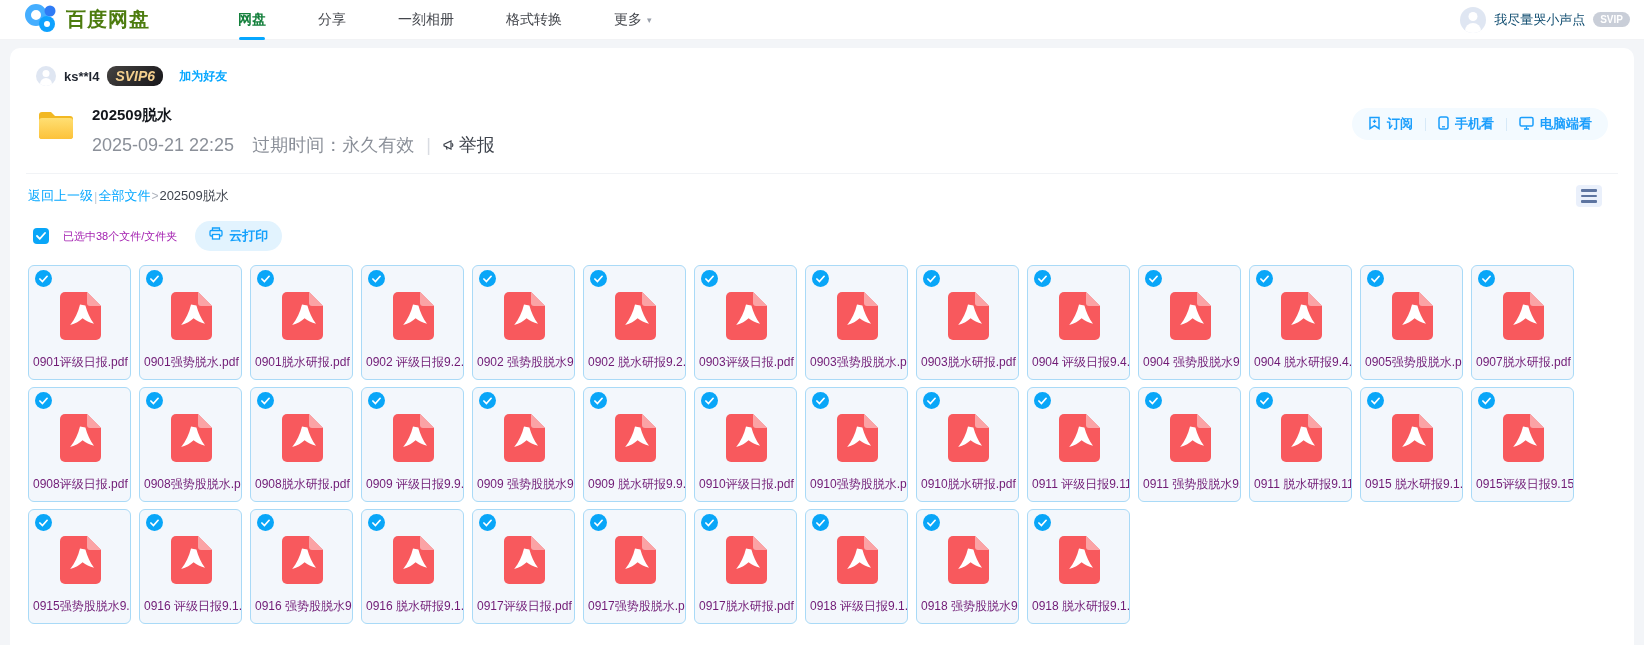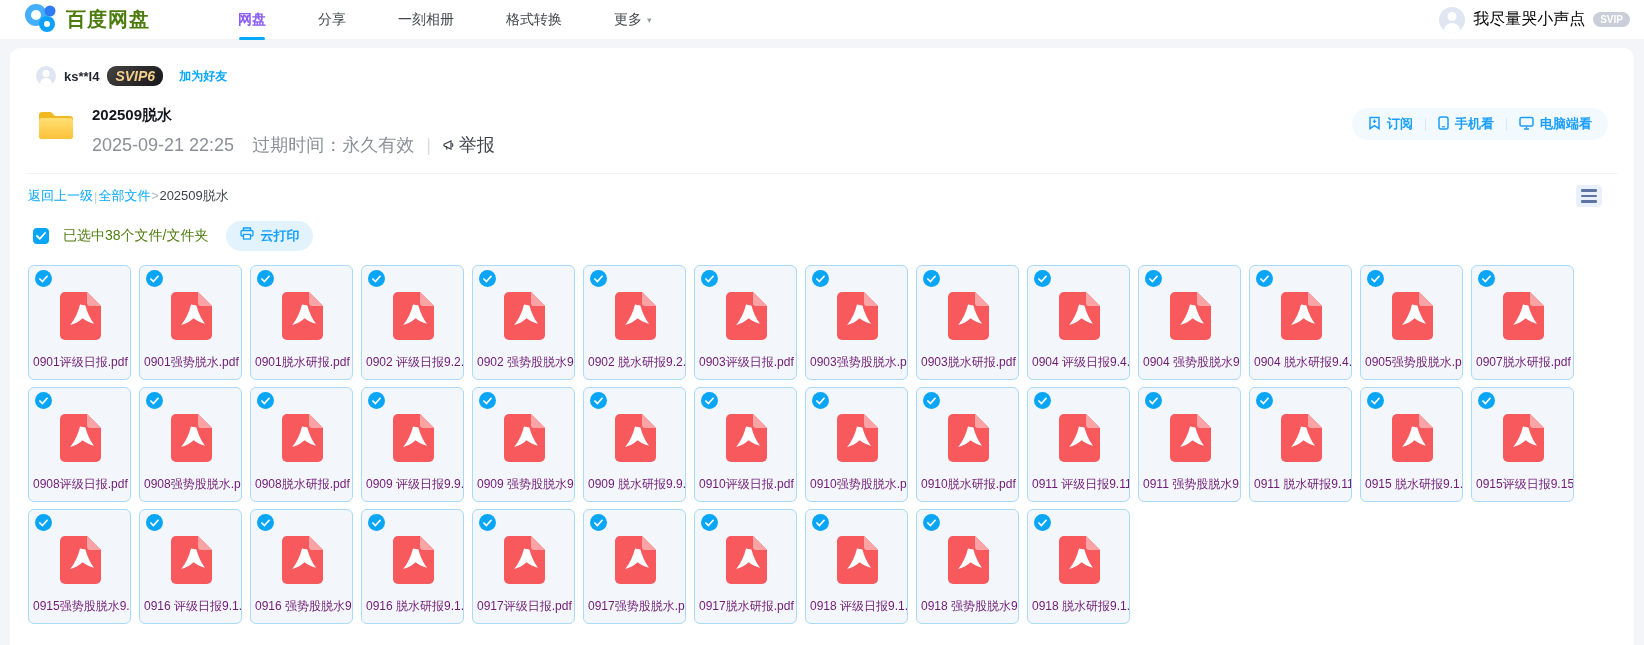--- a/index.html
+++ b/index.html
@@ -7,34 +7,34 @@
     font-family:"Liberation Sans","DejaVu Sans",sans-serif; }
 
   
   .navbar { height:40px; background:#fff; display:flex; align-items:center;
     padding:0 14px 0 24px; position:relative; border-bottom:1px solid #f2f3f5; }
   .logo { display:flex; align-items:center; gap:8px; }
   .logo-text { font-size:20px; font-weight:700; color:#4d7c0f; letter-spacing:1px; }
   .nav-tabs { display:flex; margin-left:62px; height:40px; }
   .nav-tab { position:relative; height:40px; display:flex; align-items:center;
     padding:0 26px; font-size:14px; color:#44474d; cursor:pointer; }
-  .nav-tab.active { color:#8b5cf6; font-weight:700; }
+  .nav-tab.active { color:#15803d; font-weight:700; }
   .nav-tab.active::after { content:""; position:absolute; left:50%; transform:translateX(-50%);
     bottom:0; width:26px; height:3px; border-radius:2px; background:#06a7ff; }
   .caret { font-size:9px; color:#9aa0ab; margin-left:5px; }
   .nav-user { margin-left:auto; display:flex; align-items:center; gap:8px; overflow:hidden; }
   .avatar { width:26px; height:26px; border-radius:50%; background:#dfe6f2; position:relative; overflow:hidden; flex:0 0 auto; }
   .avatar::before { content:""; position:absolute; left:50%; top:5px; transform:translateX(-50%);
     width:9px; height:9px; border-radius:50%; background:#fff; }
   .avatar::after { content:""; position:absolute; left:50%; top:16px; transform:translateX(-50%);
     width:16px; height:12px; border-radius:8px 8px 0 0; background:#fff; }
   .avatar.small { width:20px; height:20px; }
   .avatar.small::before { width:7px; height:7px; top:4px; }
   .avatar.small::after { width:12px; height:9px; top:12px; }
-  .nav-user-name { font-size:16px; color:#000000; white-space:nowrap; }
+  .nav-user-name { font-size:13px; color:#0c4a6e; white-space:nowrap; }
   .nav-vip { background:#c9ced8; color:#fff; font-size:10px; font-weight:700;
     padding:2px 7px; border-radius:9px; white-space:nowrap; }
 
   
   .panel { margin:8px 10px 0; background:#fff; border-radius:10px 10px 0 0;
     height:597px; padding:18px 18px 0; position:relative; }
 
   .owner-row { display:flex; align-items:center; gap:8px; padding-left:8px; }
   .owner-name { font-size:13px; font-weight:700; color:#1f242e; }
   .vip6-badge { background:linear-gradient(135deg,#454341,#17161a); color:#f4cf8e;
@@ -64,21 +64,21 @@
   .crumb-gt { color:#aeb3bd; font-size:12px; }
   .crumb-cur { color:#3e434d; }
   .list-toggle { margin-left:auto; margin-right:14px; width:26px; height:22px; border-radius:4px;
     background:#eaf0fb; display:flex; flex-direction:column; justify-content:center; gap:3px;
     align-items:center; cursor:pointer; }
   .list-toggle i { display:block; width:16px; height:2.5px; background:#5d74a0; border-radius:1px; }
 
   .select-row { display:flex; align-items:center; margin-top:14px; padding-left:5px; }
   .checkbox { width:16px; height:16px; border-radius:4px; background:#09a6f8; display:flex;
     align-items:center; justify-content:center; cursor:pointer; }
-  .select-label { font-size:14px; color:#4d7c0f; margin-left:14px; }
+  .select-label { font-size:11px; color:#a21caf; margin-left:14px; }
   .print-btn { margin-left:18px; display:flex; align-items:flex-start; gap:6px; background:#e2f3fe;
     border-radius:15px; padding:6px 14px; font-size:13px; font-weight:700; color:#12a0fc; cursor:pointer; }
 
   
   .grid { margin-top:14px; display:grid; grid-template-columns:repeat(14,103px); gap:7px 8px; }
   .card { position:relative; height:115px; background:#f3f7fc; border:1px solid #a9daf7;
     border-radius:6px; display:flex; flex-direction:column; align-items:center; cursor:pointer; }
   .check { position:absolute; top:4px; left:6px; width:17px; height:17px; border-radius:50%;
     background:#09a6f8; display:flex; align-items:center; justify-content:center; }
   .pdficon { margin-top:25px; }

